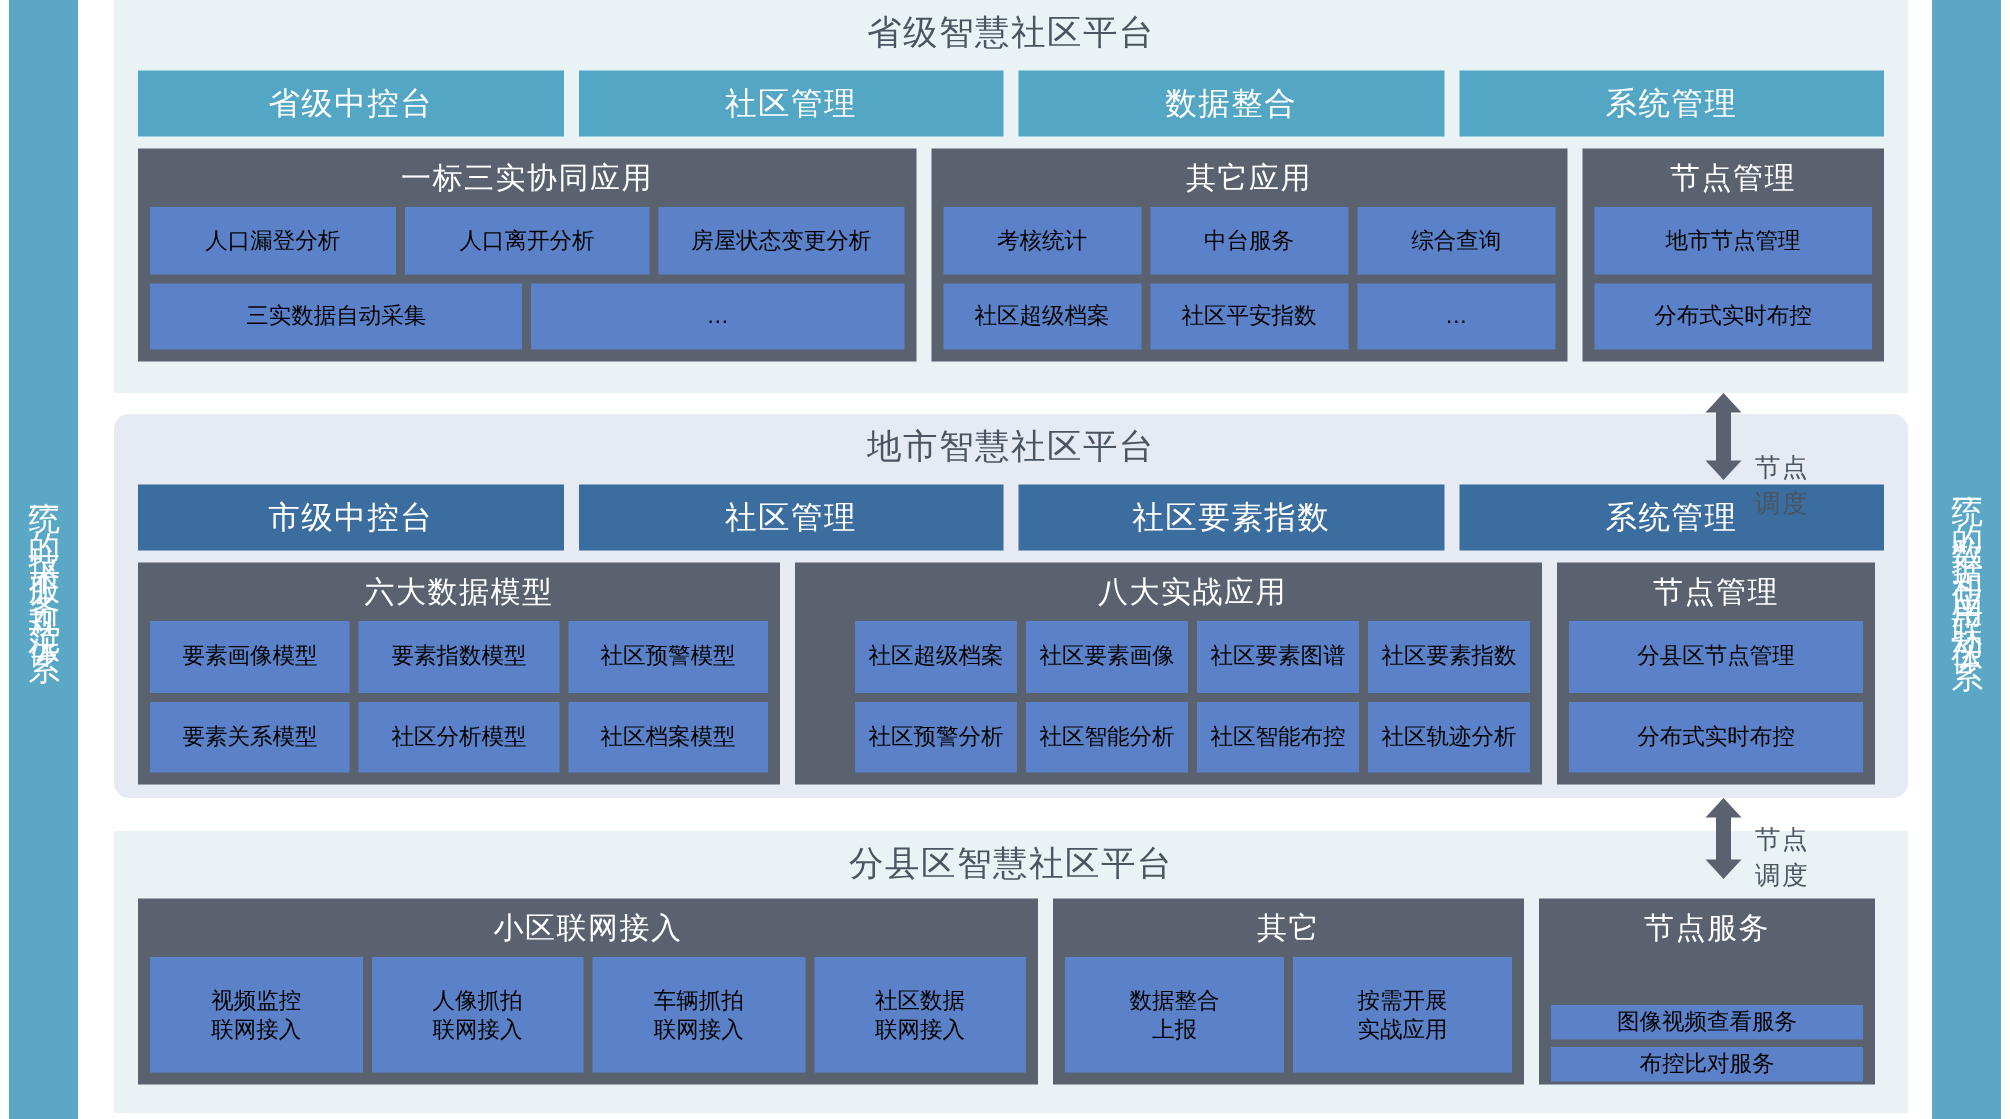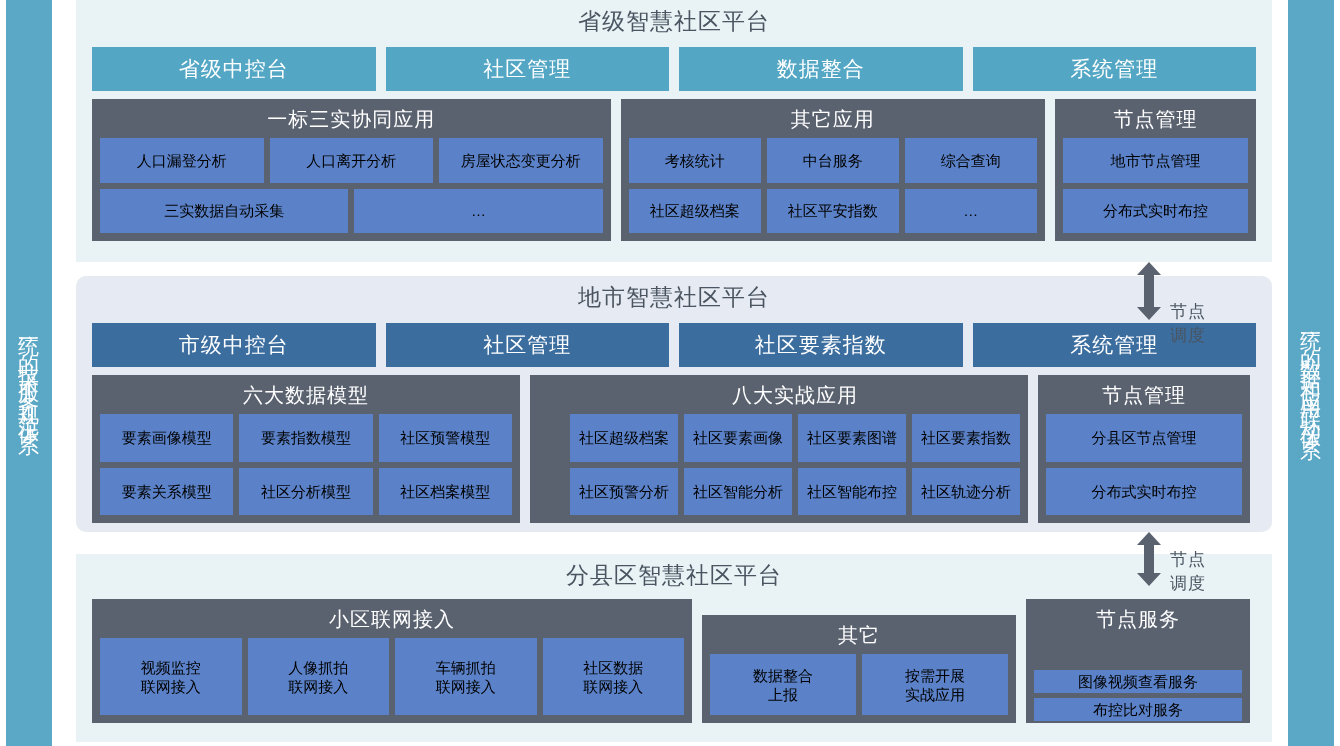--- a/index.html
+++ b/index.html
@@ -151,21 +151,21 @@
 
   
   .city-groups { height: 148px; }
   .g-city-model { width: 428px; }
   .g-city-app   { width: 498px; padding-left: 40px; }
   .g-city-node  { width: 212px; }
 
   
   .dist-groups { height: 124px; }
   .g-dist-net   { width: 600px; }
-  .g-dist-other { width: 314px; margin-top: 16px; }
+  .g-dist-other { width: 314px; }
   .g-dist-node  { width: 224px; }
   .g-dist-node .tile { font-size: 15px; }
   .g-dist-node .tile-grid { gap: 5px; margin-top: 32px; }
 
   
   .arrow {
     position: absolute;
     width: 26px;
   }
   .arrow svg { display: block; }

